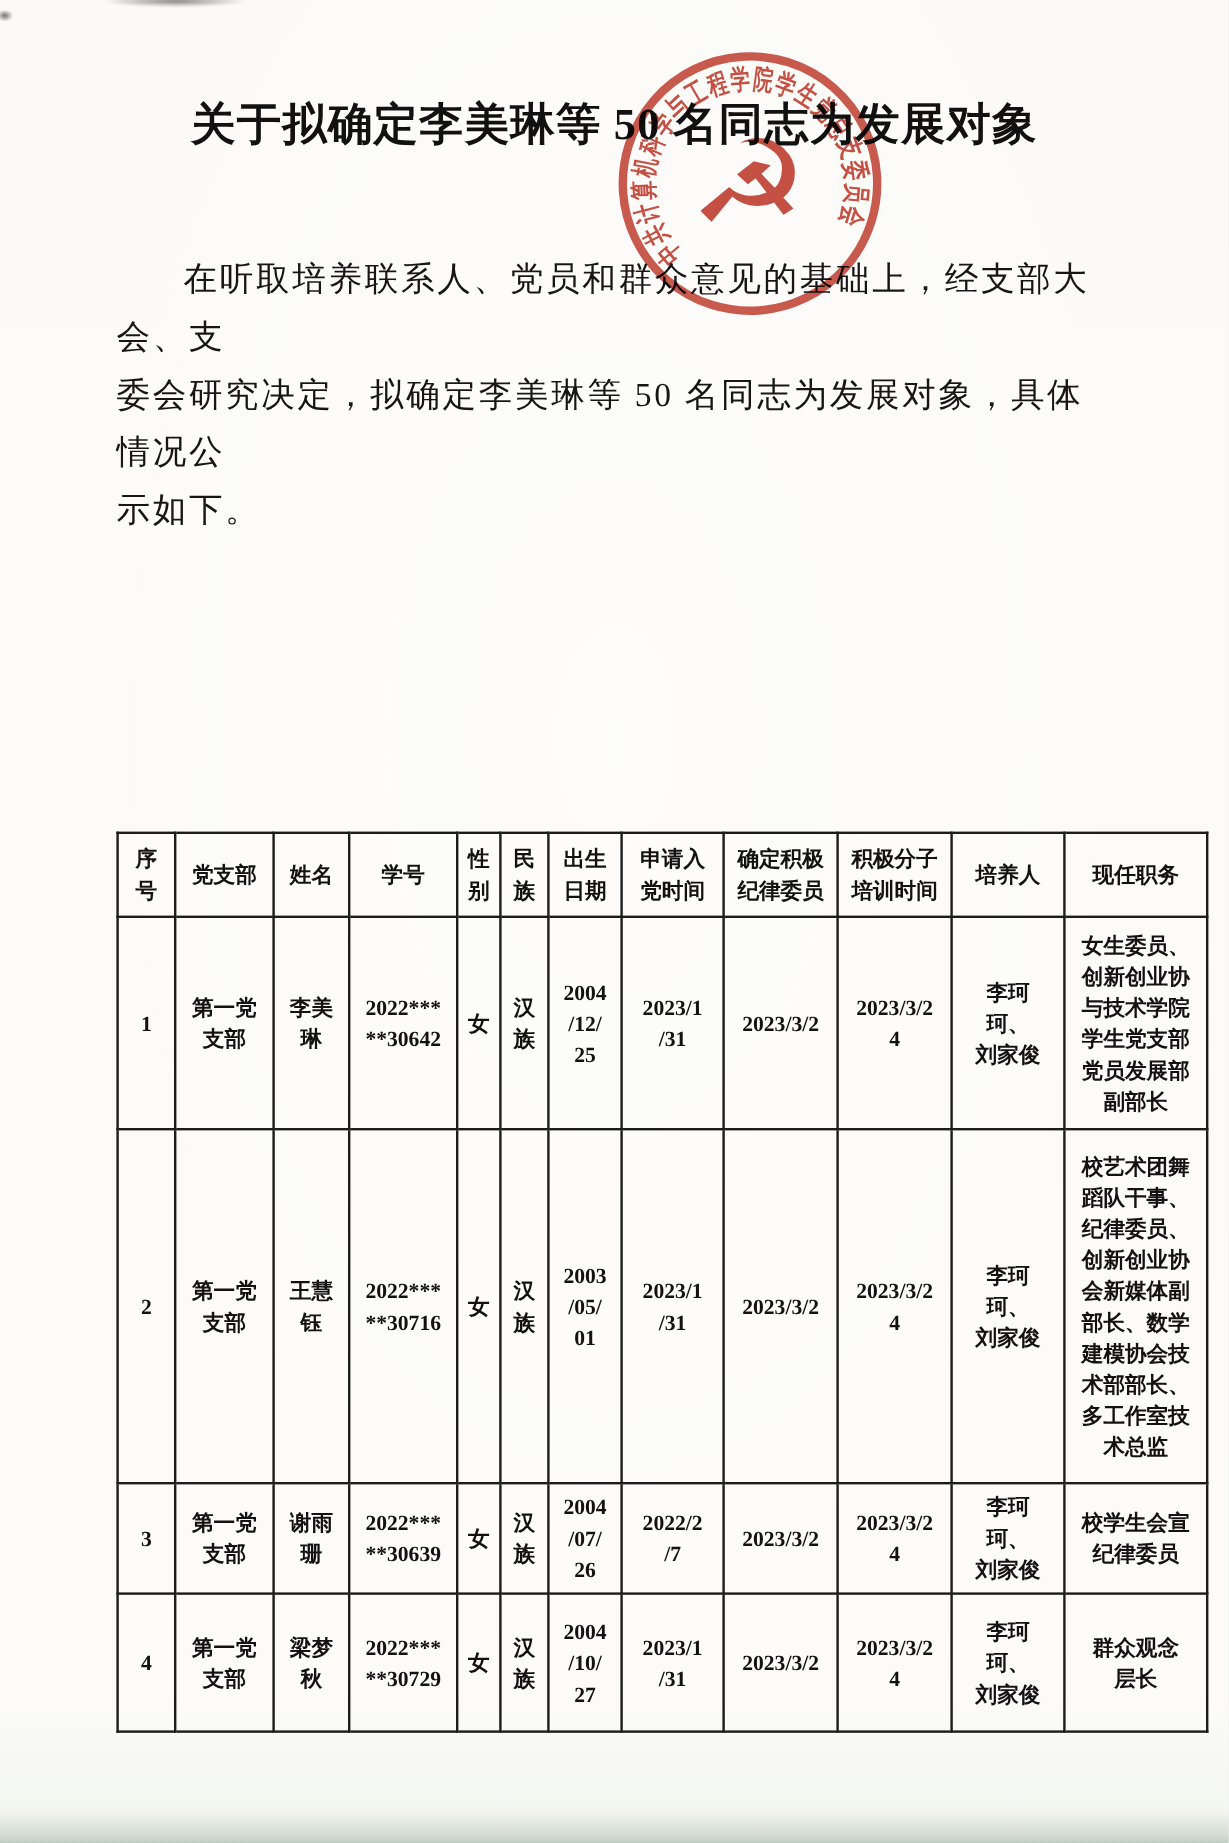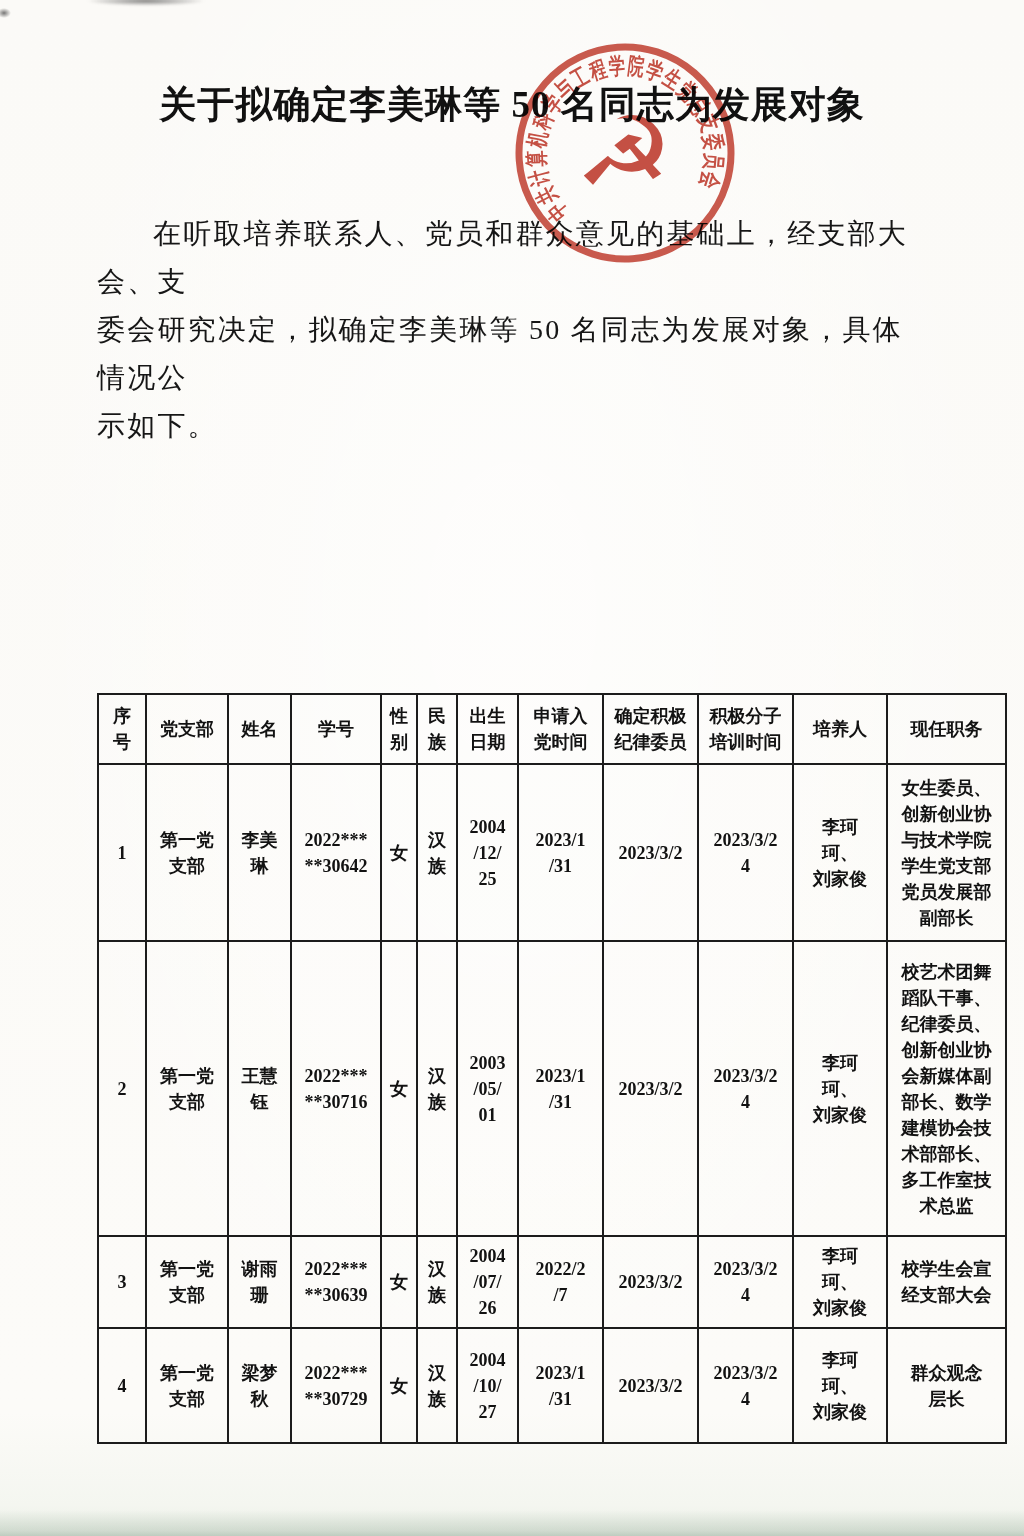--- a/index.html
+++ b/index.html
@@ -259,21 +259,21 @@
 26</td>
           <td>2022/2
 /7</td>
           <td>2023/3/2</td>
           <td>2023/3/2
 4</td>
           <td>李珂
 珂、
 刘家俊</td>
           <td>校学生会宣
-经支部大会</td>
+纪律委员</td>
         </tr>
         <tr>
           <td>4</td>
           <td>第一党
 支部</td>
           <td>梁梦
 秋</td>
           <td>2022***
 **30729</td>
           <td>女</td>

